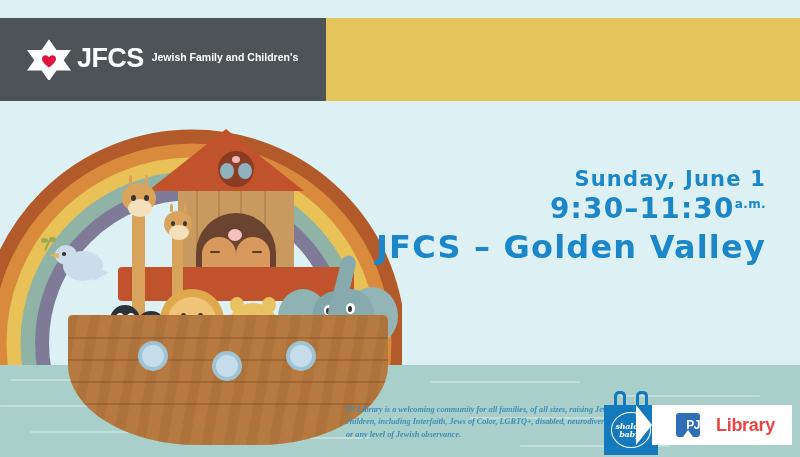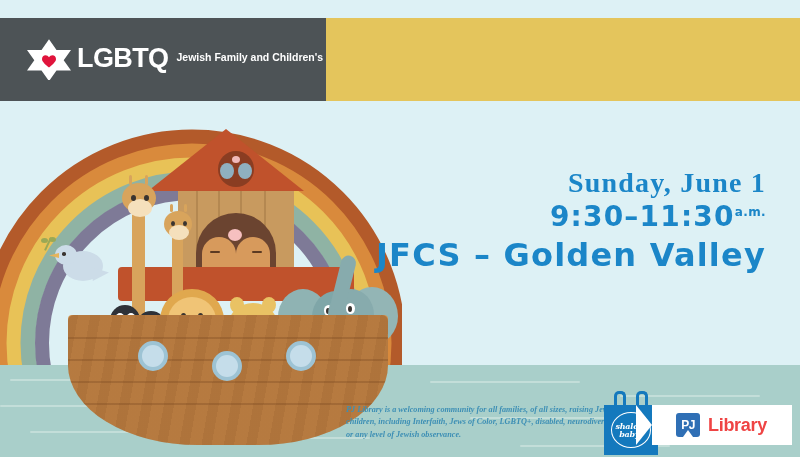--- a/index.html
+++ b/index.html
@@ -74,21 +74,21 @@
   .eye { position:absolute; width:5px; height:6px; border-radius:50%; background:#3a3430; }
   .eye-w { position:absolute; border-radius:50%; background:#ffffff; }
 
   
   .event-info {
     position:absolute; right:34px; top:66px; z-index:20;
     text-align:right; color:#1b86c8;
     font-family:"DejaVu Sans", sans-serif; font-weight:bold;
     letter-spacing:1.2px;
   }
-  .line-date { font-size:28px; line-height:1.15;font-family:Liberation Serif, serif; }
+  .line-date { font-size:21px; line-height:1.15; }
   .line-time { font-size:28px; line-height:1.25; }
   .line-time sup { font-size:12px; letter-spacing:0.4px; }
   .line-place { font-size:32px; line-height:1.35; }
 
   
   .fineprint {
     position:absolute; left:346px; top:404px; width:278px; z-index:25;
     font-family:"Liberation Serif", serif; font-style:italic;
     font-size:8.2px; line-height:1.52; color:#3d8fb5; font-weight:bold;
   }
@@ -113,21 +113,21 @@
     position:relative; background:#ffffff; height:40px; width:140px;
     display:flex; align-items:center; padding-left:24px; margin-bottom:10px;
   }
   .pj-arrow {
     position:absolute; left:-16px; top:0; width:0; height:0;
     border-top:20px solid transparent; border-bottom:20px solid transparent;
     border-left:16px solid #ffffff;
   }
   .pj-book {
     position:relative; width:24px; height:24px; background:#2f6fb5;
-    border-radius:3px; margin-right:8px; display:flex; align-items:center; justify-content:center;
+    border-radius:3px; margin-right:16px; display:flex; align-items:center; justify-content:flex-end;
   }
   .pj-book-notch {
     position:absolute; left:50%; bottom:0; transform:translateX(-50%);
     width:0; height:0; border-left:5px solid transparent; border-right:5px solid transparent;
     border-bottom:7px solid #ffffff;
   }
   .pj-book-txt { color:#fff; font-size:12px; font-weight:bold; letter-spacing:-0.5px; position:relative; z-index:2; }
   .pj-word { color:#ef4444; font-size:18px; font-weight:bold; letter-spacing:-0.3px; }
 </style>
 </head>
@@ -138,21 +138,21 @@
   <div class="header-bar"></div>
   <div class="gold-bar"></div>
 
   <div class="jfcs-logo">
     <div class="star-wrap">
       <svg width="44" height="44" viewBox="0 0 44 44">
         <path d="M22 2 L29.5 15 L44 15 L36.7 27.5 L44 40 L29.5 40 L22 53 L14.5 40 L0 40 L7.3 27.5 L0 15 L14.5 15 Z" transform="scale(1,0.82) translate(0,2)" fill="#ffffff"></path>
         <path d="M22 31.5 c-4.5-3.8-7-6-7-8.6 0-2.1 1.6-3.6 3.5-3.6 1.5 0 2.7.8 3.5 2 .8-1.2 2-2 3.5-2 1.9 0 3.5 1.5 3.5 3.6 0 2.6-2.5 4.8-7 8.6z" fill="#e0143c"></path>
       </svg>
     </div>
-    <div class="jfcs-word">LGBTQ</div>
+    <div class="jfcs-word">JFCS</div>
     <div class="jfcs-sub">
       <div>Jewish Family and Children's</div>
     </div>
   </div>
 
 
   <div class="scene">
     <div class="sky"></div>
 
     <div class="rainbow">

